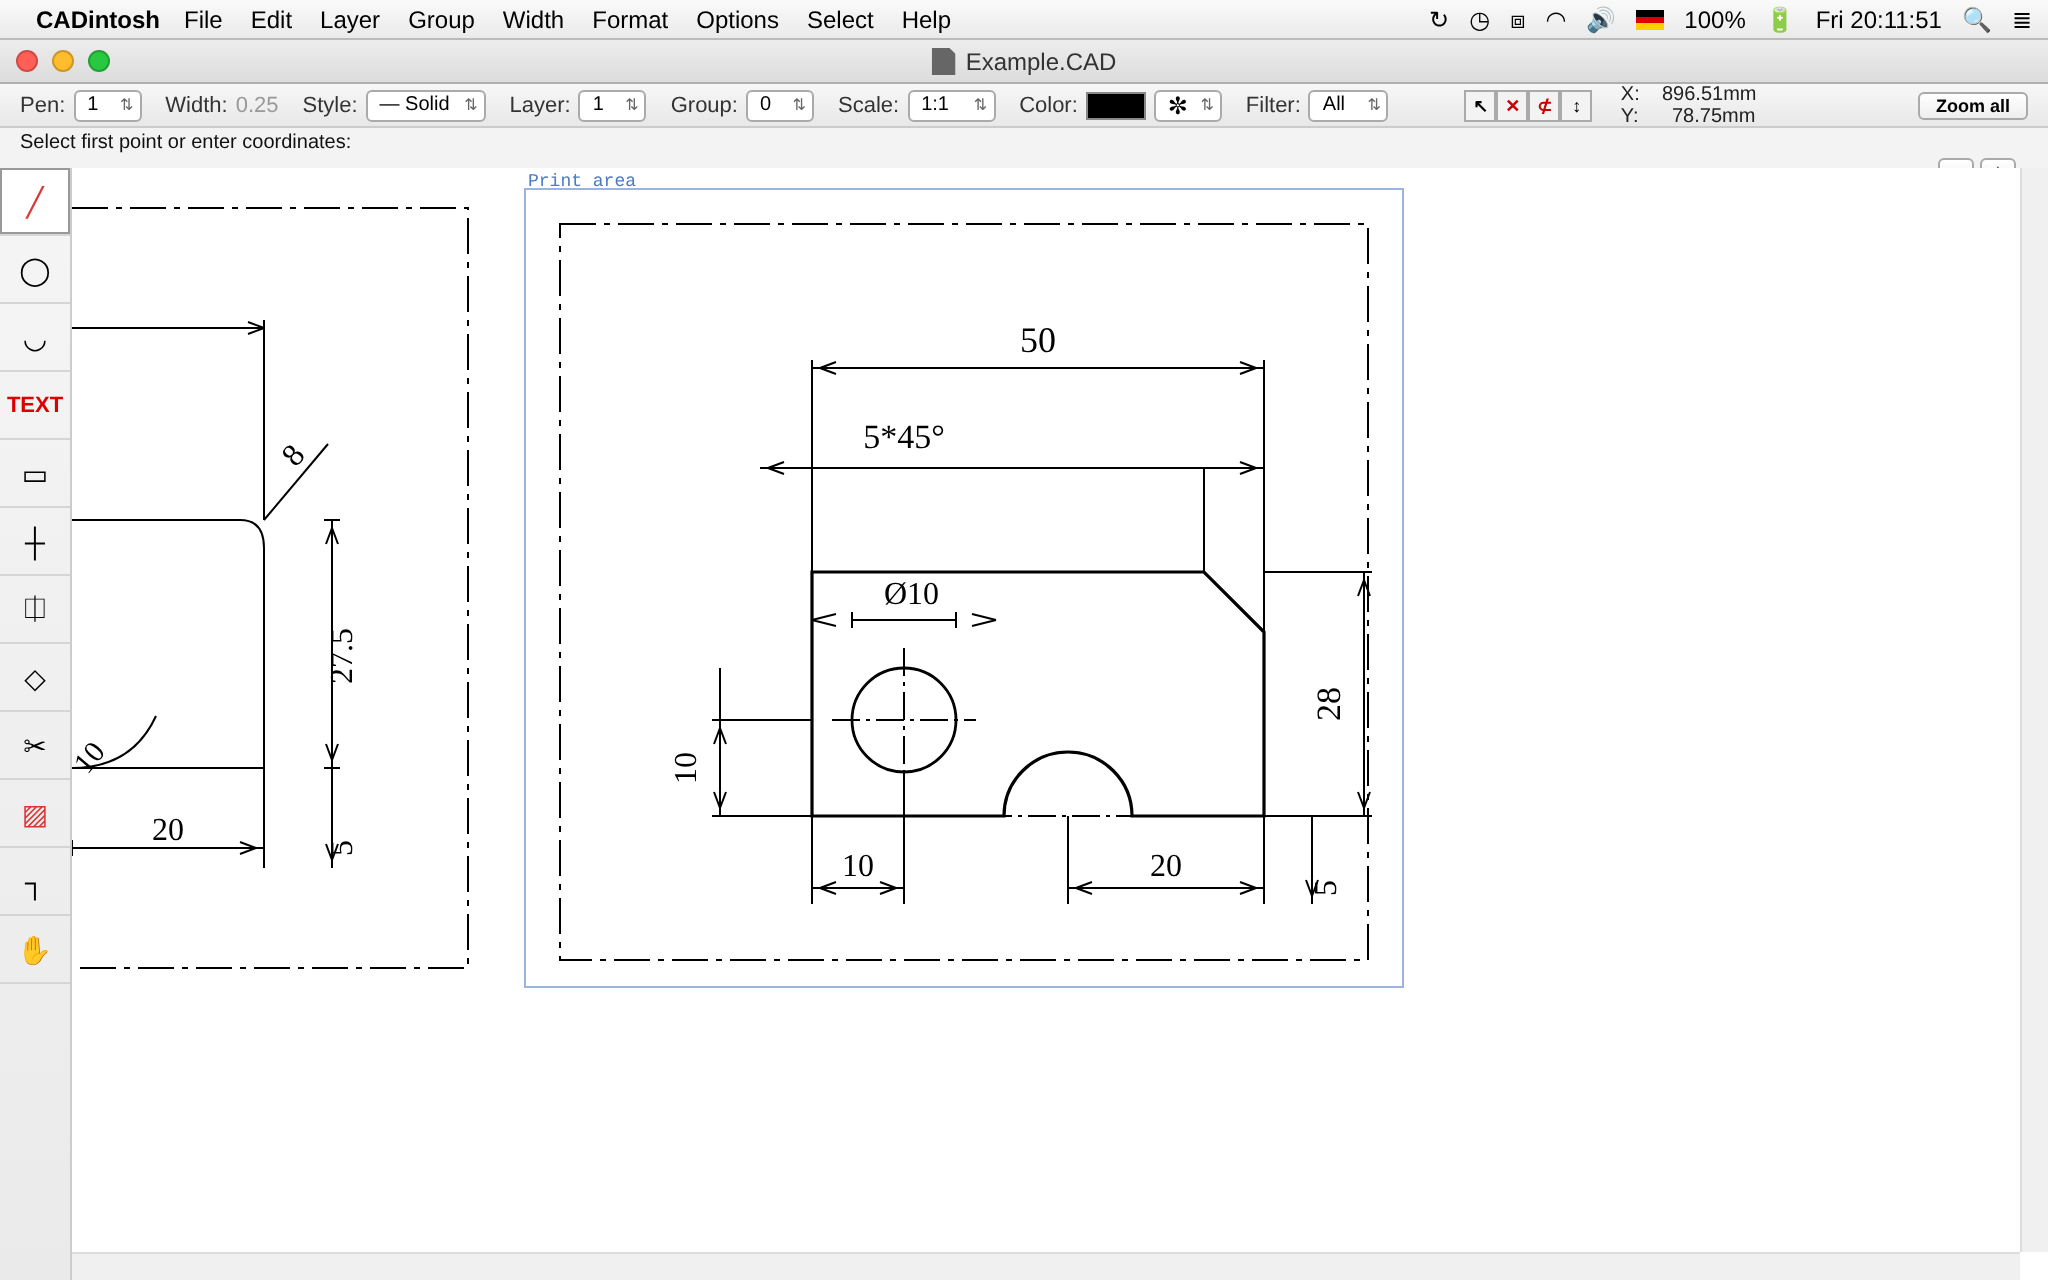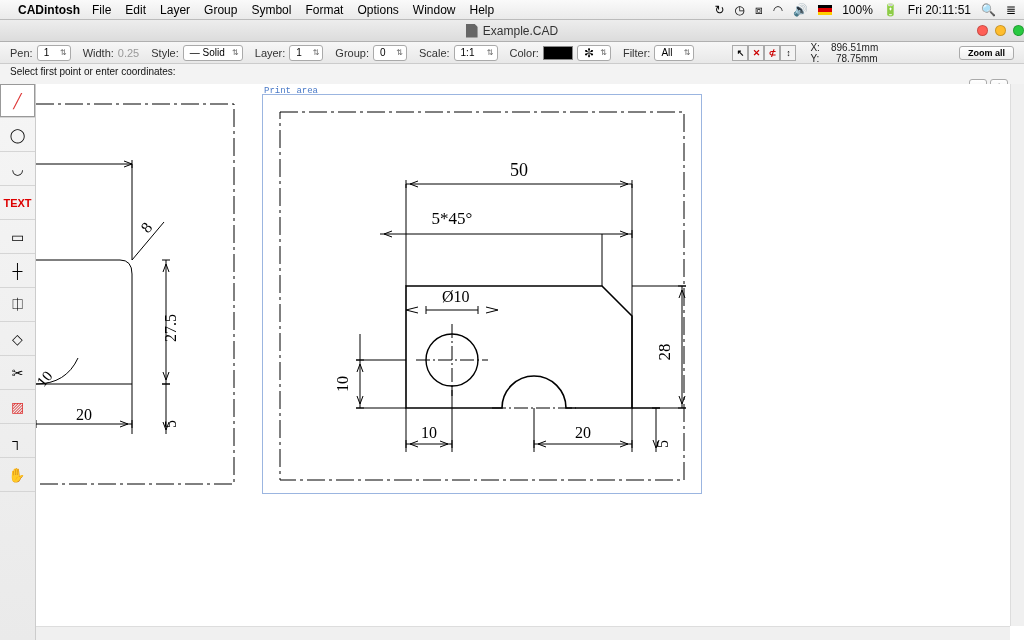--- a/index.html
+++ b/index.html
@@ -8,21 +8,21 @@
 
 .menubar { height: 20px; background: linear-gradient(#fafafa,#eaeaea); display: flex; align-items: center; padding: 0 8px; border-bottom: 1px solid #bbb; font-size: 12px; }
 .menubar .apple { font-size: 13px; margin-right: 10px; }
 .menubar .appname { font-weight: bold; margin-right: 12px; }
 .menubar .mitem { margin-right: 14px; cursor: default; }
 .menubar .spacer { flex: 1; }
 .menubar .right { display: flex; align-items: center; gap: 10px; font-size: 12px; }
 .menubar .right span { display: inline-flex; align-items: center; }
 
 
-.titlebar { height: 22px; background: linear-gradient(#ededed,#dcdcdc); border-bottom: 1px solid #b0b0b0; display: flex; align-items: center; position: relative; justify-content: flex-end; }
+.titlebar { height: 22px; background: linear-gradient(#ededed,#dcdcdc); border-bottom: 1px solid #b0b0b0; display: flex; align-items: center; position: relative; }
 .traffic { display: flex; gap: 7px; margin-left: 8px; }
 .tl { width: 11px; height: 11px; border-radius: 50%; border: 0.5px solid rgba(0,0,0,.2); }
 .tl.r{background:#ff5f57;} .tl.y{background:#ffbd2e;} .tl.g{background:#28c940;}
 .titlebar .title { position: absolute; left: 50%; transform: translateX(-50%); font-size: 12px; color:#333; display:flex; align-items:center; gap:5px;}
 .docicon { width:12px; height:14px; background:#666; clip-path: polygon(0 0,70% 0,100% 25%,100% 100%,0 100%); }
 
 
 .toolbar { height: 22px; background: linear-gradient(#f7f7f7,#e8e8e8); border-bottom:1px solid #ccc; display:flex; align-items:center; padding:0 10px; font-size:11px; gap:4px;}
 .toolbar label { color:#333; margin-left:8px; }
 .toolbar label:first-child{margin-left:0;}
@@ -66,24 +66,24 @@
 </head>
 <body>
 
 <div class="menubar">
   <span class="apple"></span>
   <span class="appname">CADintosh</span>
   <span class="mitem">File</span>
   <span class="mitem">Edit</span>
   <span class="mitem">Layer</span>
   <span class="mitem">Group</span>
-  <span class="mitem">Symbol</span>
+  <span class="mitem">Width</span>
   <span class="mitem">Format</span>
   <span class="mitem">Options</span>
-  <span class="mitem">Window</span>
+  <span class="mitem">Select</span>
   <span class="mitem">Help</span>
   <span class="spacer"></span>
   <span class="right">
     <span>↻</span>
     <span>◷</span>
     <span>⧈</span>
     <span>◠</span>
     <span>🔊</span>
     <span class="flag"></span>
     <span>100%</span>

